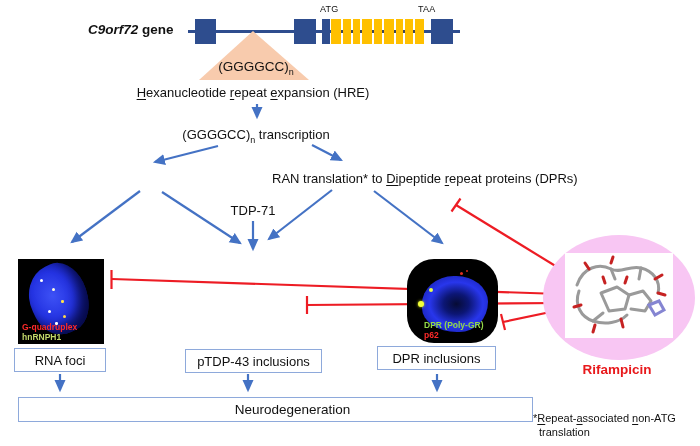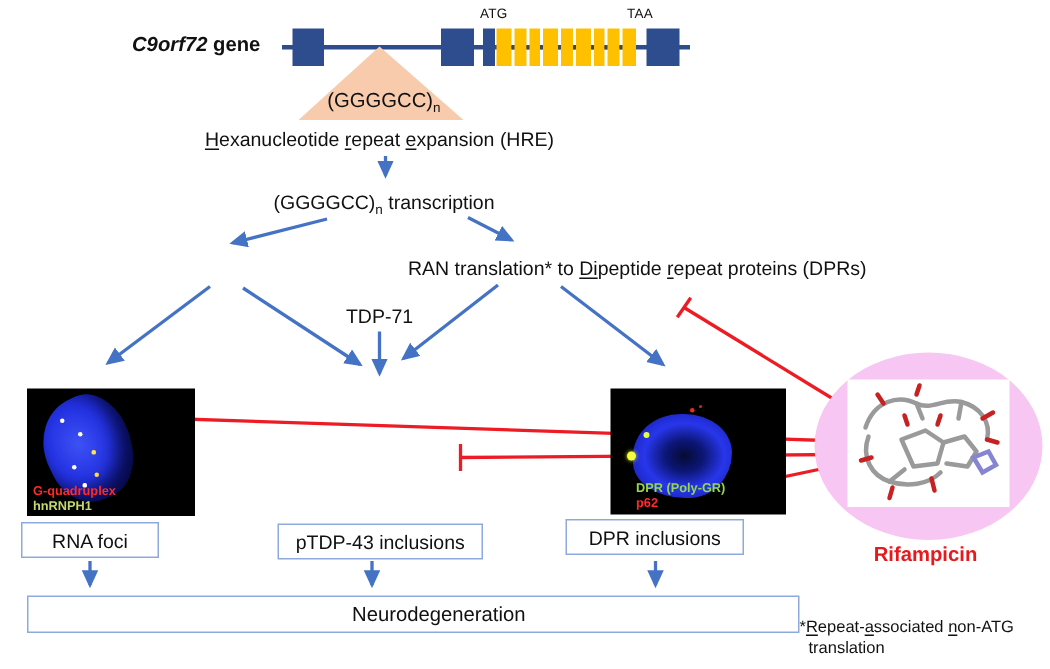--- a/index.html
+++ b/index.html
@@ -18,21 +18,21 @@
   .yseg{position:relative;height:25px;background:#ffc000;}
   .yseg:not(:last-child)::after{content:"";position:absolute;right:-2.4px;top:50%;margin-top:-1.2px;
        width:2.2px;height:2.2px;border-radius:50%;background:#44474f;}
   .tri{left:199px;top:31px;width:0;height:0;border-left:54px solid transparent;
        border-right:56px solid transparent;border-bottom:49px solid #f8cbad;z-index:2;}
   
   .t{position:absolute;z-index:3;white-space:nowrap;font-size:13px;}
   .u{text-decoration:underline;text-underline-offset:2px;}
   sub{font-size:9px;}
   
-  .micro{position:absolute;background:#000;z-index:2;overflow:hidden;padding-left:26px;}
+  .micro{position:absolute;background:#000;z-index:2;overflow:hidden;}
   .blob{position:absolute;}
   .stain{position:absolute;left:4px;font-weight:bold;font-size:8.5px;line-height:9.5px;z-index:4;white-space:nowrap;}
   .dot{position:absolute;border-radius:50%;z-index:3;}
   
   .obox{position:absolute;border:1.5px solid #8ea9db;background:#fff;display:flex;align-items:center;
         justify-content:center;font-size:13px;z-index:3;white-space:nowrap;}
   
   .pink{left:543px;top:235px;width:152px;height:125px;border-radius:50%;background:#f8c6f3;z-index:2;}
   .molframe{position:absolute;left:22px;top:18px;width:108px;height:85px;background:#fff;}
   .drugname{left:617px;top:362px;font-size:13.5px;font-weight:bold;color:#e8191c;z-index:3;white-space:nowrap;}
@@ -119,21 +119,21 @@
     <div class="dot" style="left:34px;top:29px;width:3px;height:3px;background:#ffffe0;"></div>
     <div class="dot" style="left:43px;top:41px;width:2.5px;height:2.5px;background:#ffe34a;"></div>
     <div class="dot" style="left:30px;top:51px;width:3px;height:3px;background:#fff;"></div>
     <div class="dot" style="left:45px;top:56px;width:3px;height:3px;background:#ffd84a;"></div>
     <div class="dot" style="left:37px;top:63px;width:2.5px;height:2.5px;background:#fff;"></div>
     <div class="stain" style="bottom:12px;color:#ff2a2a;">G-quadruplex</div>
     <div class="stain" style="bottom:2px;color:#c3d96a;">hnRNPH1</div>
   </div>
 
 
-  <div class="micro" style="left:407px;top:259px;width:91px;height:84px;">
+  <div class="micro" style="left:407px;top:259px;width:91px;height:84px;border-radius:27px;">
     <div class="blob" style="left:15px;top:17px;width:66px;height:56px;
          background:radial-gradient(ellipse at 52% 50%, #060b34 0%, #0c1675 26%, #2836ec 55%, #1c27c2 76%, #070c42 100%);
          border-radius:50% 50% 45% 55%/52% 48% 56% 44%;"></div>
     <div class="dot" style="left:11px;top:42px;width:6px;height:6px;background:#f2ff3a;box-shadow:0 0 3px #d8e820;"></div>
     <div class="dot" style="left:22px;top:29px;width:4px;height:4px;background:#e8ff4a;"></div>
     <div class="dot" style="left:53px;top:13px;width:3px;height:3px;background:#e03020;"></div>
     <div class="dot" style="left:59px;top:11px;width:2px;height:2px;background:#d02818;"></div>
     <div class="stain" style="left:17px;bottom:13px;color:#93d94a;">DPR (Poly-GR)</div>
     <div class="stain" style="left:17px;bottom:3px;color:#ff2a2a;">p62</div>
   </div>

